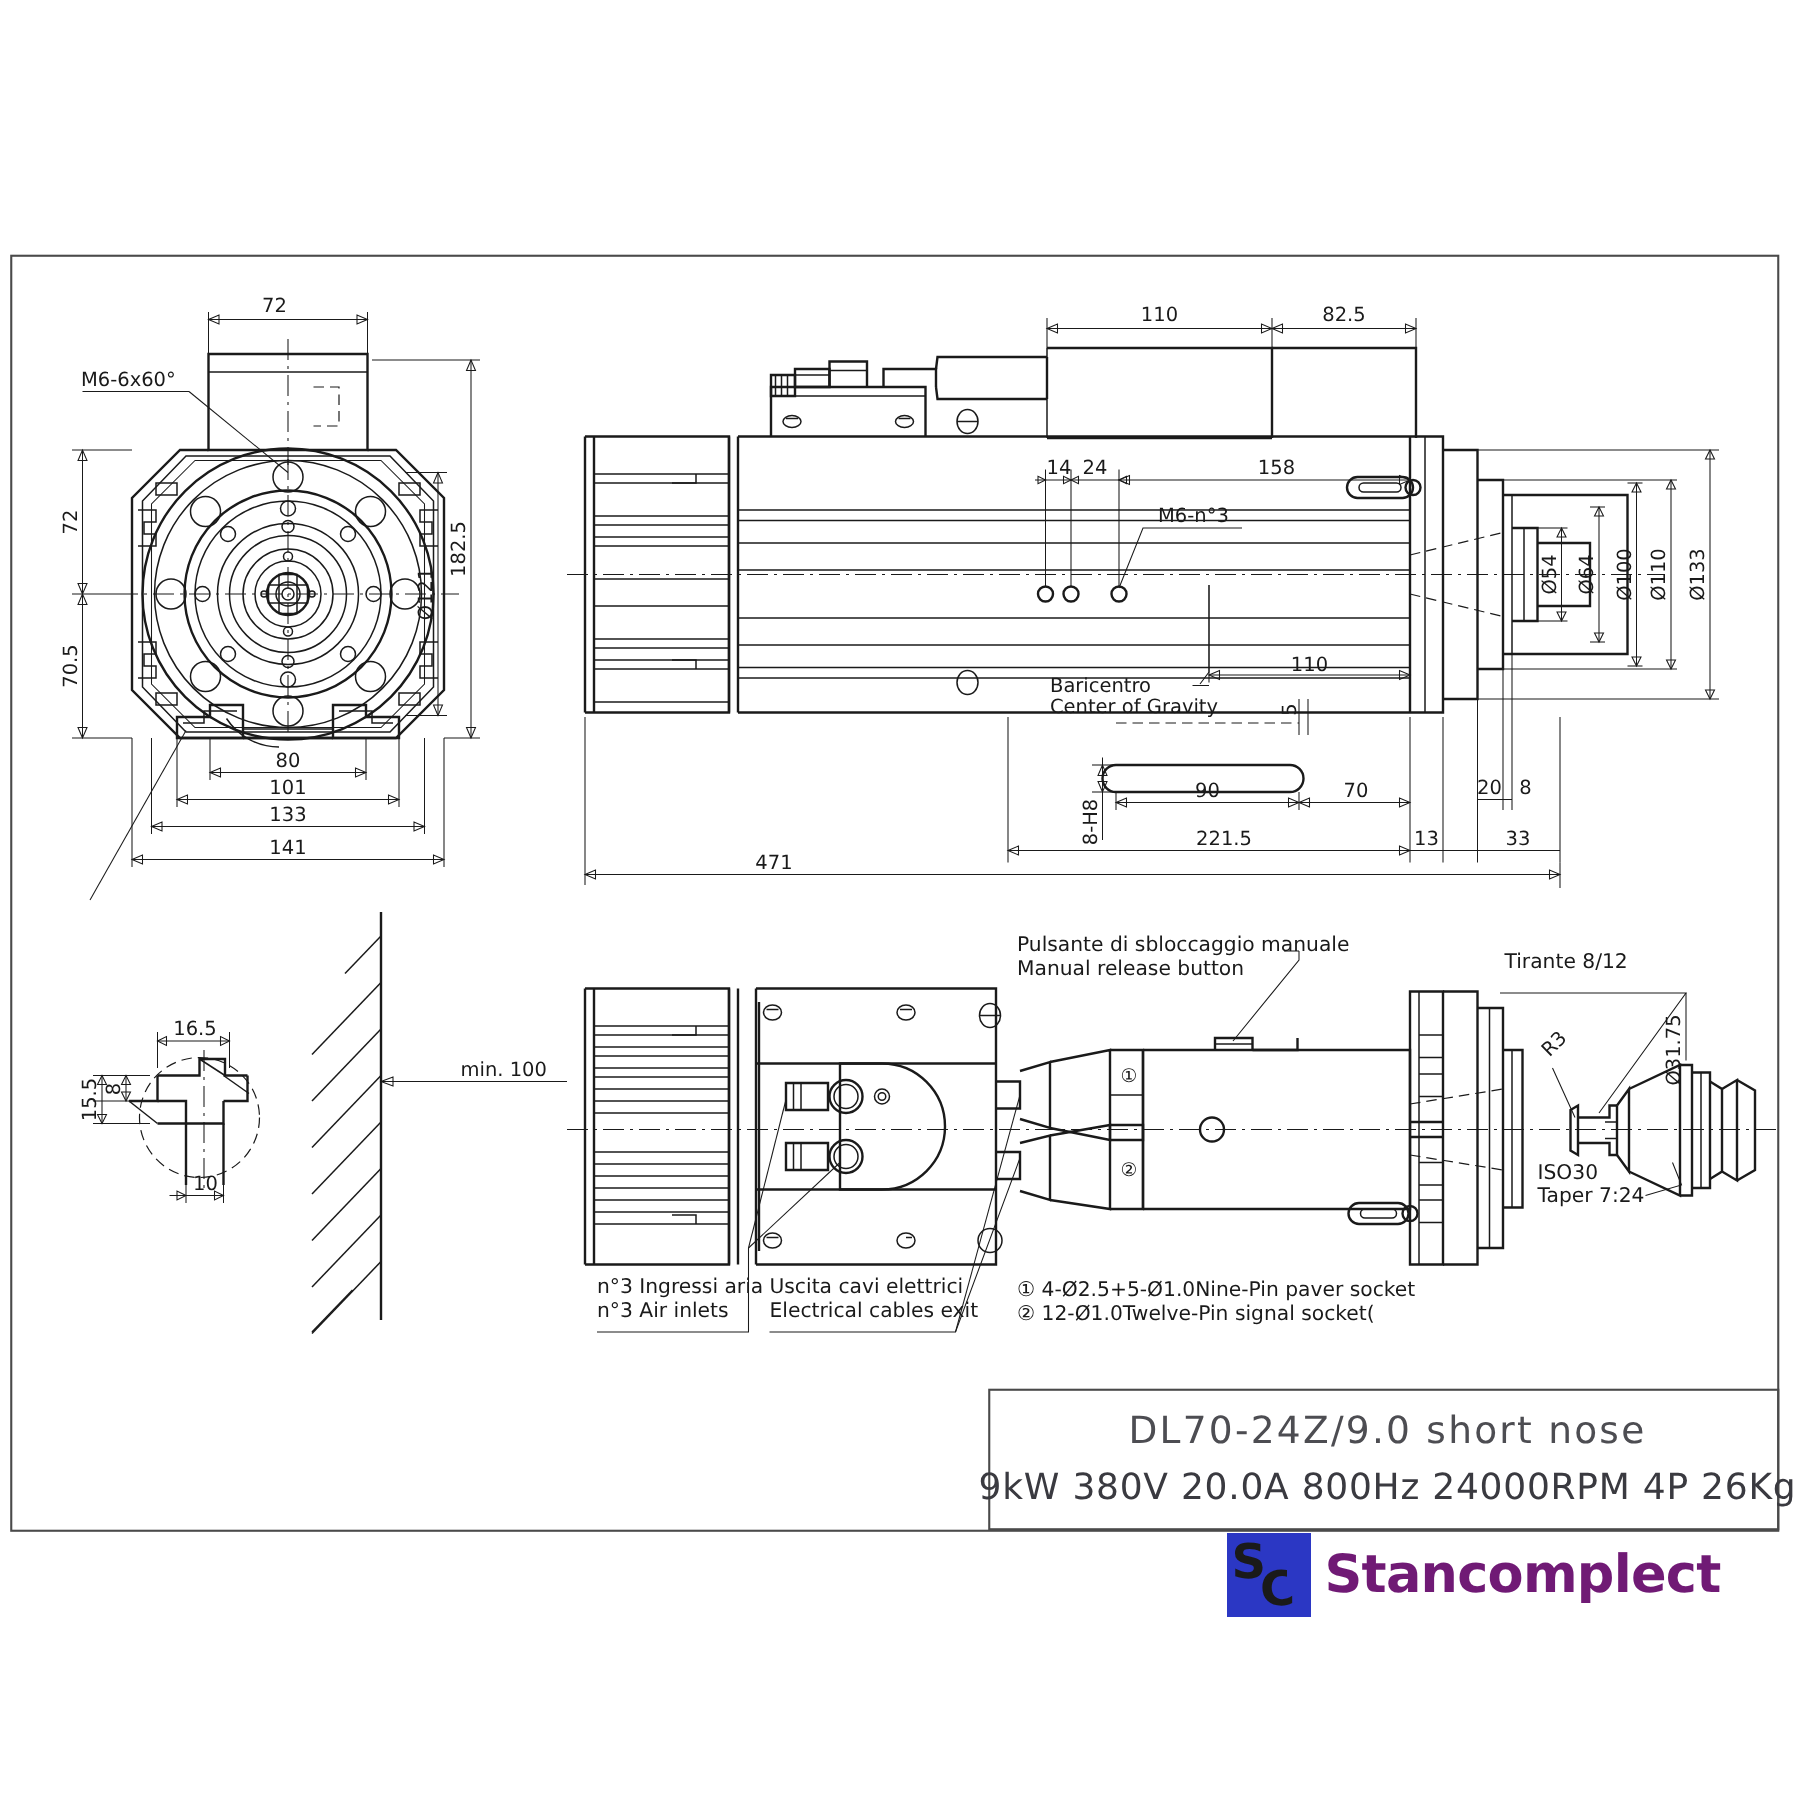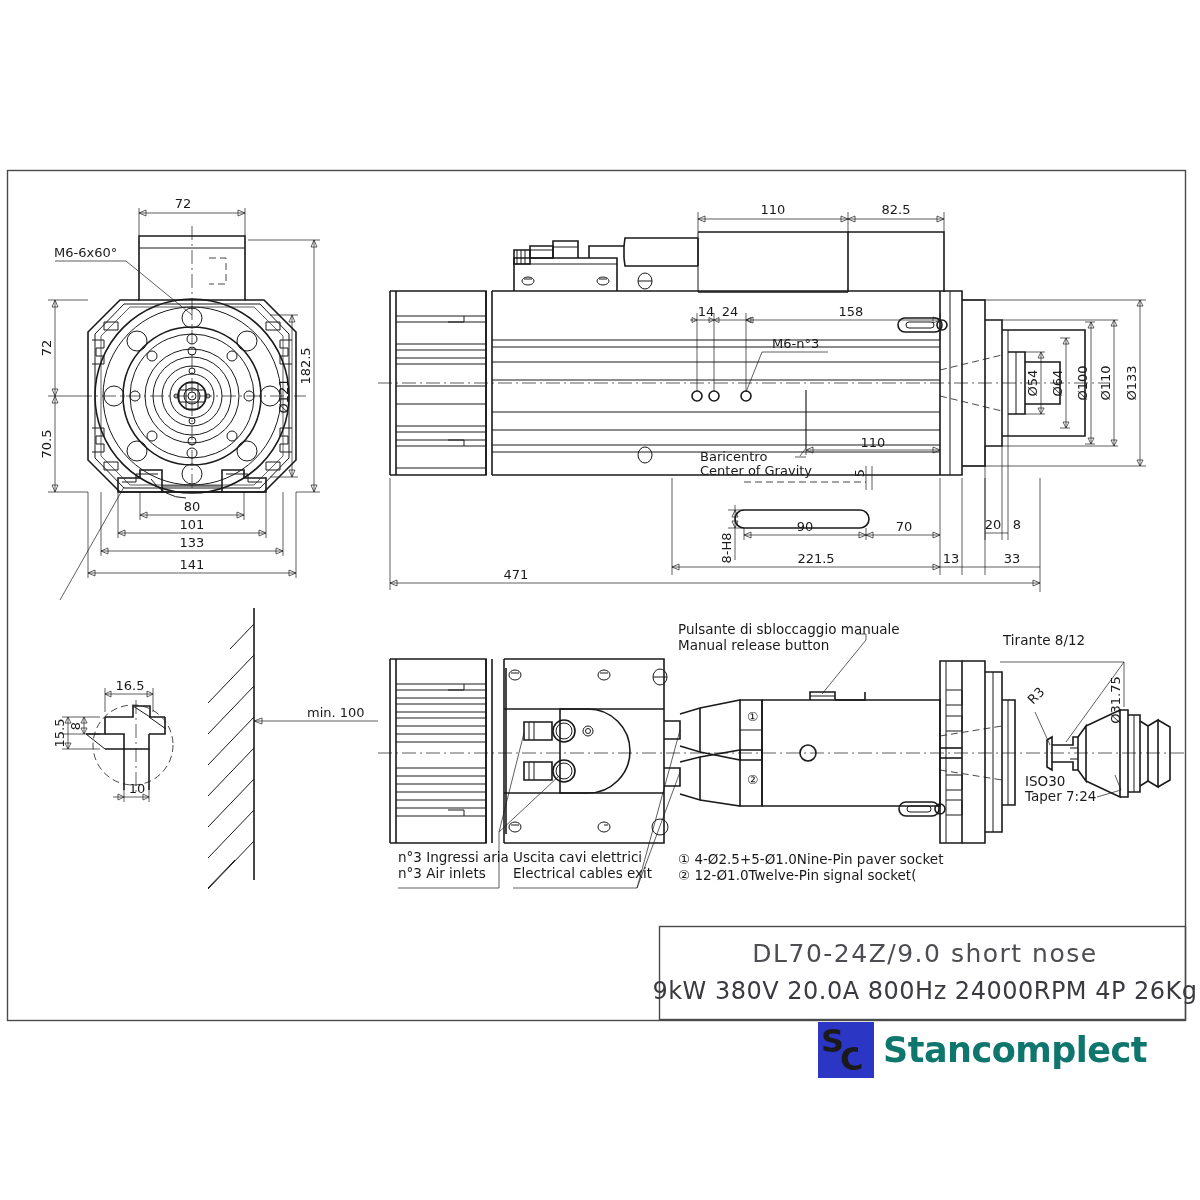--- a/index.html
+++ b/index.html
@@ -607,16 +607,16 @@
 <div id="logo">
   <div id="logoMark">
     <svg width="56" height="56" viewBox="0 0 56 56">
       <rect x="0" y="0" width="56" height="56" fill="#2b37c4"></rect>
       <text x="3" y="30" font-size="32" font-weight="bold" font-family="DejaVu Sans, Liberation Sans, sans-serif" fill="#ffffff">S</text>
       <text x="22" y="48" font-size="32" font-weight="bold" font-family="DejaVu Sans, Liberation Sans, sans-serif" fill="#ffffff">C</text>
       <path d="M24 8 L56 8 L56 34 L40 34 L40 18 L24 18 Z" fill="#2b37c4"></path>
       <path d="M0 34 L20 34 L20 56 L0 56 Z" fill="#2b37c4"></path>
     </svg>
   </div>
-  <div id="logoText" style="color: #0f766e;">Stancomplect</div>
+  <div id="logoText" style="color: #701a75;">Stancomplect</div>
 </div>
 
 </div>
 
 </body></html>

